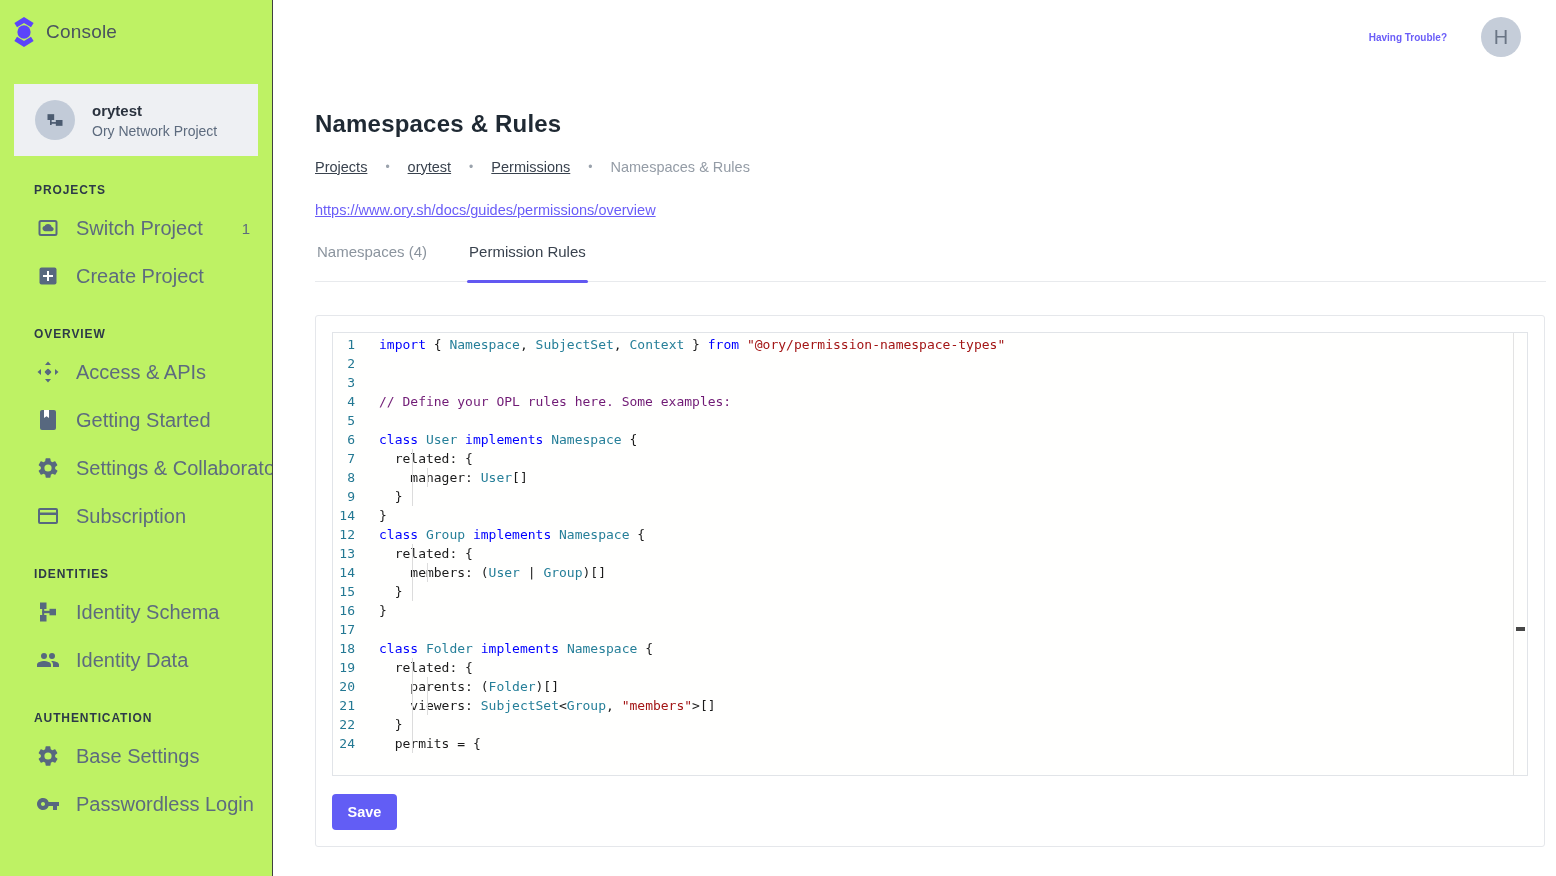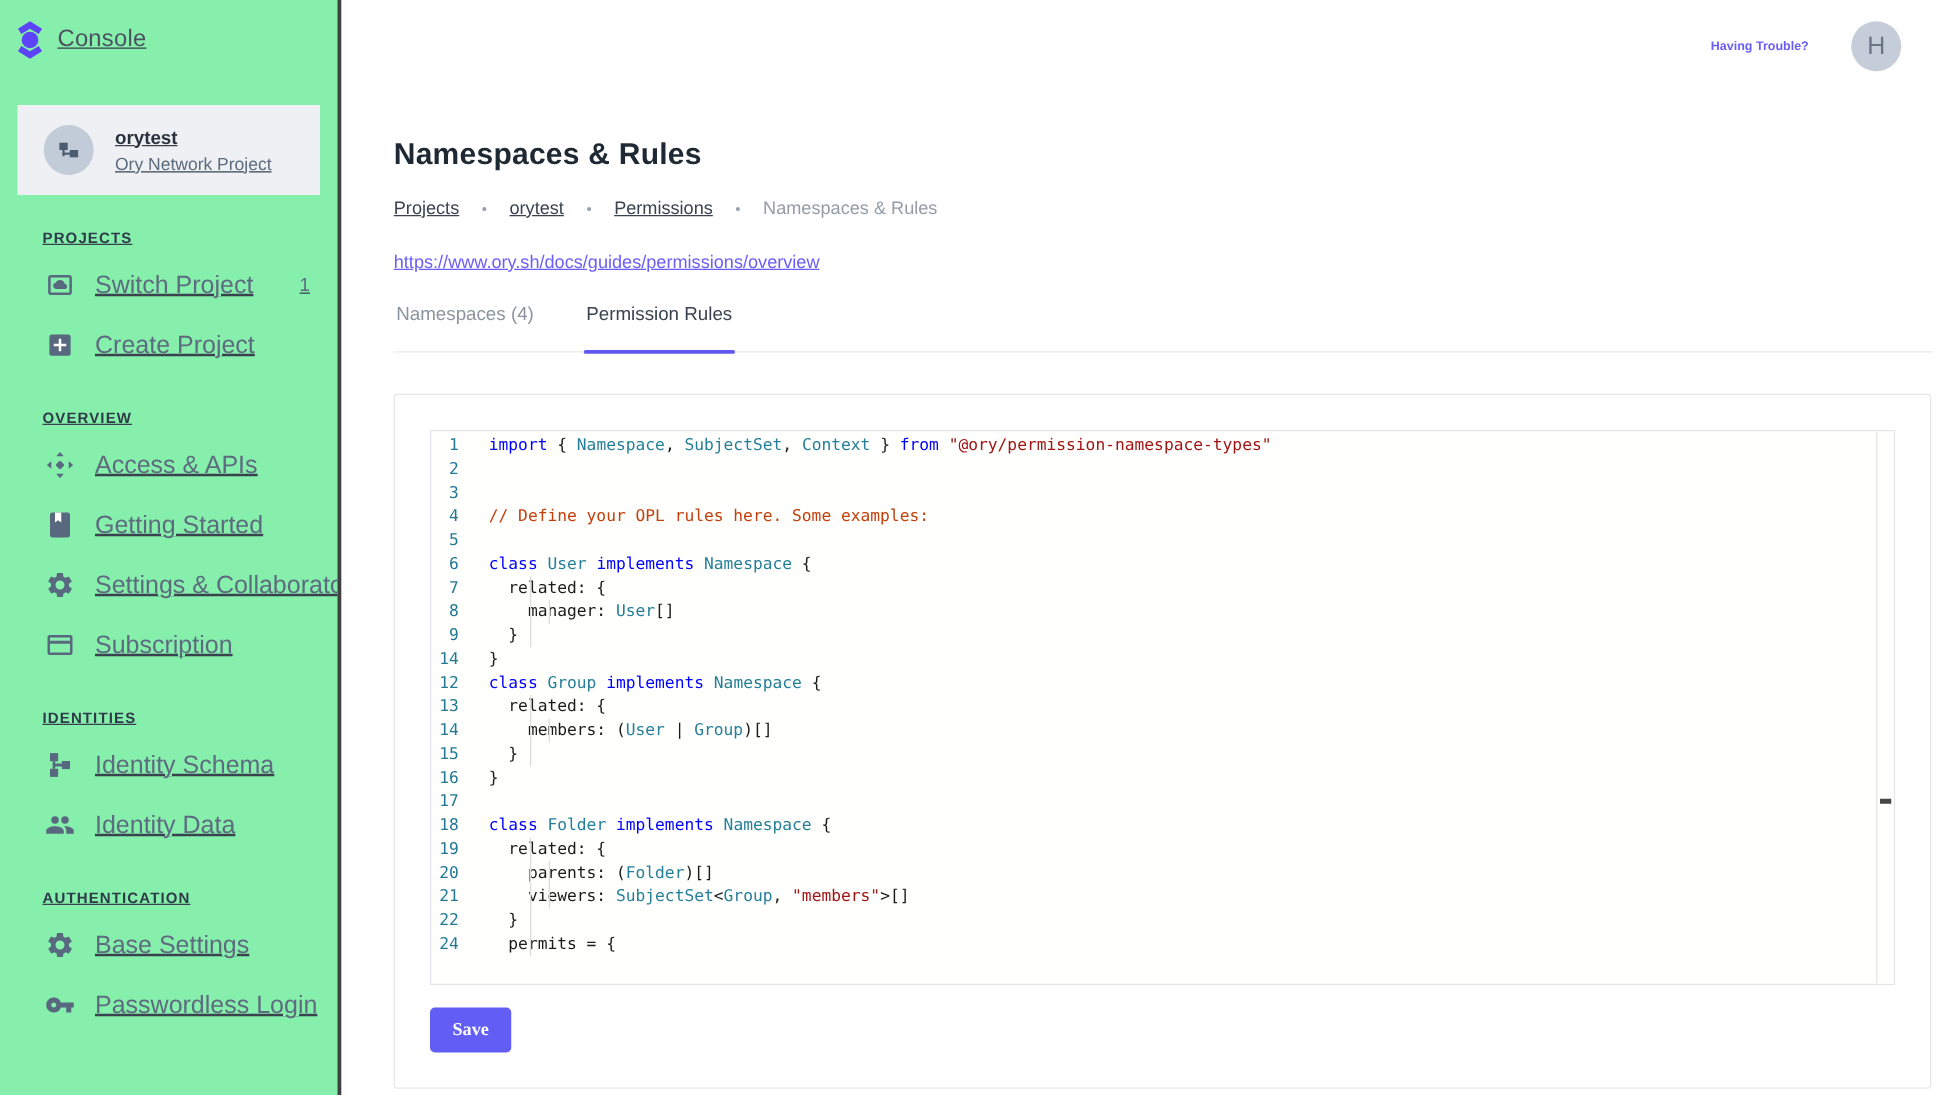--- a/index.html
+++ b/index.html
@@ -1,22 +1,22 @@
 <!DOCTYPE html>
 <html><head>
 <meta charset="utf-8">
 <style>
   * { margin:0; padding:0; box-sizing:border-box; }
   html,body { width:1556px; height:876px; overflow:hidden; background:#fff;
               font-family:"Liberation Sans", sans-serif; color:#39424e; }
   .app { display:flex; width:100%; height:100%; }
 
   
-  aside { width:273px; min-width:273px; height:100%; border-right:3px solid #404040;
-          background:#86efac; overflow:hidden;text-decoration:underline; }
+  aside { width:273px; min-width:273px; height:100%; border-right:1px solid #404040;
+          background:#bef264; overflow:hidden; }
   .logo-row { display:flex; align-items:center; padding:16px 12px 14px 12px; cursor:pointer; }
   .logo-mark { width:24px; height:32px; display:inline-flex; }
   .logo-text { margin-left:10px; font-size:19px; color:#4a535f; letter-spacing:.2px; }
 
   .project-card { margin:22px 14px 0 14px; background:#eef0f3; display:flex; align-items:center;
                   padding:16px 14px 16px 21px; cursor:pointer; }
   .project-avatar { width:40px; height:40px; border-radius:50%; background:#c2cbd8;
                     display:flex; align-items:center; justify-content:center; color:#4b5b70; }
   .project-meta { margin-left:17px; }
   .project-name { font-size:15px; font-weight:bold; color:#2a323e; margin-bottom:4px; }
@@ -51,40 +51,40 @@
               text-decoration:underline; cursor:pointer; }
 
   .tabs { display:flex; margin-top:24px; border-bottom:1px solid #e8eaed; }
   .tab { font-size:15px; padding:0 2px 21px 2px; margin-right:38px; color:#8b949e; cursor:pointer;
          position:relative; }
   .tab.active { color:#39424e; }
   .tab.active::after { content:""; position:absolute; left:0; right:0; bottom:-2px; height:3px;
                        background:#6258f1; border-radius:2px; }
 
   .card { margin-top:33px; border:1px solid #e5e7eb; border-radius:3px; background:#fff;
-          padding:28px; width:1230px; }
+          padding:16px; width:1230px; }
 
   .editor { position:relative; border:1px solid #e1e4e8; height:444px; overflow:hidden;
             background:#fffffe; padding-top:2px; cursor:text; }
   .code-line { position:relative; height:19px; white-space:pre;
                font-family:"DejaVu Sans Mono", monospace; font-size:13px; line-height:19px; }
   .ln { display:inline-block; width:46px; padding-right:24px; text-align:right; color:#237893;
         user-select:none; }
   .guide { position:absolute; top:0; bottom:0; width:1px; background:#dcdcdc; }
   .tok-kw { color:#0000ff; }
   .tok-ty { color:#267f99; }
   .tok-st { color:#a31515; }
-  .tok-cm { color:#c2410c; }
+  .tok-cm { color:#701a75; }
   .tok-pl { color:#1b1b1b; }
   .ruler { position:absolute; top:0; right:0; bottom:0; width:14px; border-left:1px solid #e3e3e3;
            background:#fffffe; }
   .ruler-mark { position:absolute; top:294px; left:2px; right:2px; height:4px; background:#474747; }
 
   .save-btn { margin-top:18px; width:65px; height:36px; background:#625df5; border:none;
-              border-radius:4px; color:#fff; font-family:Liberation Serif, serif;
+              border-radius:4px; color:#fff; font-family:Liberation Sans, sans-serif;
               font-size:14.5px; font-weight:bold; cursor:pointer; }
 </style>
 </head>
 <body>
 
 <div class="app">
 
   <aside>
     <div class="logo-row">
       <span class="logo-mark">

